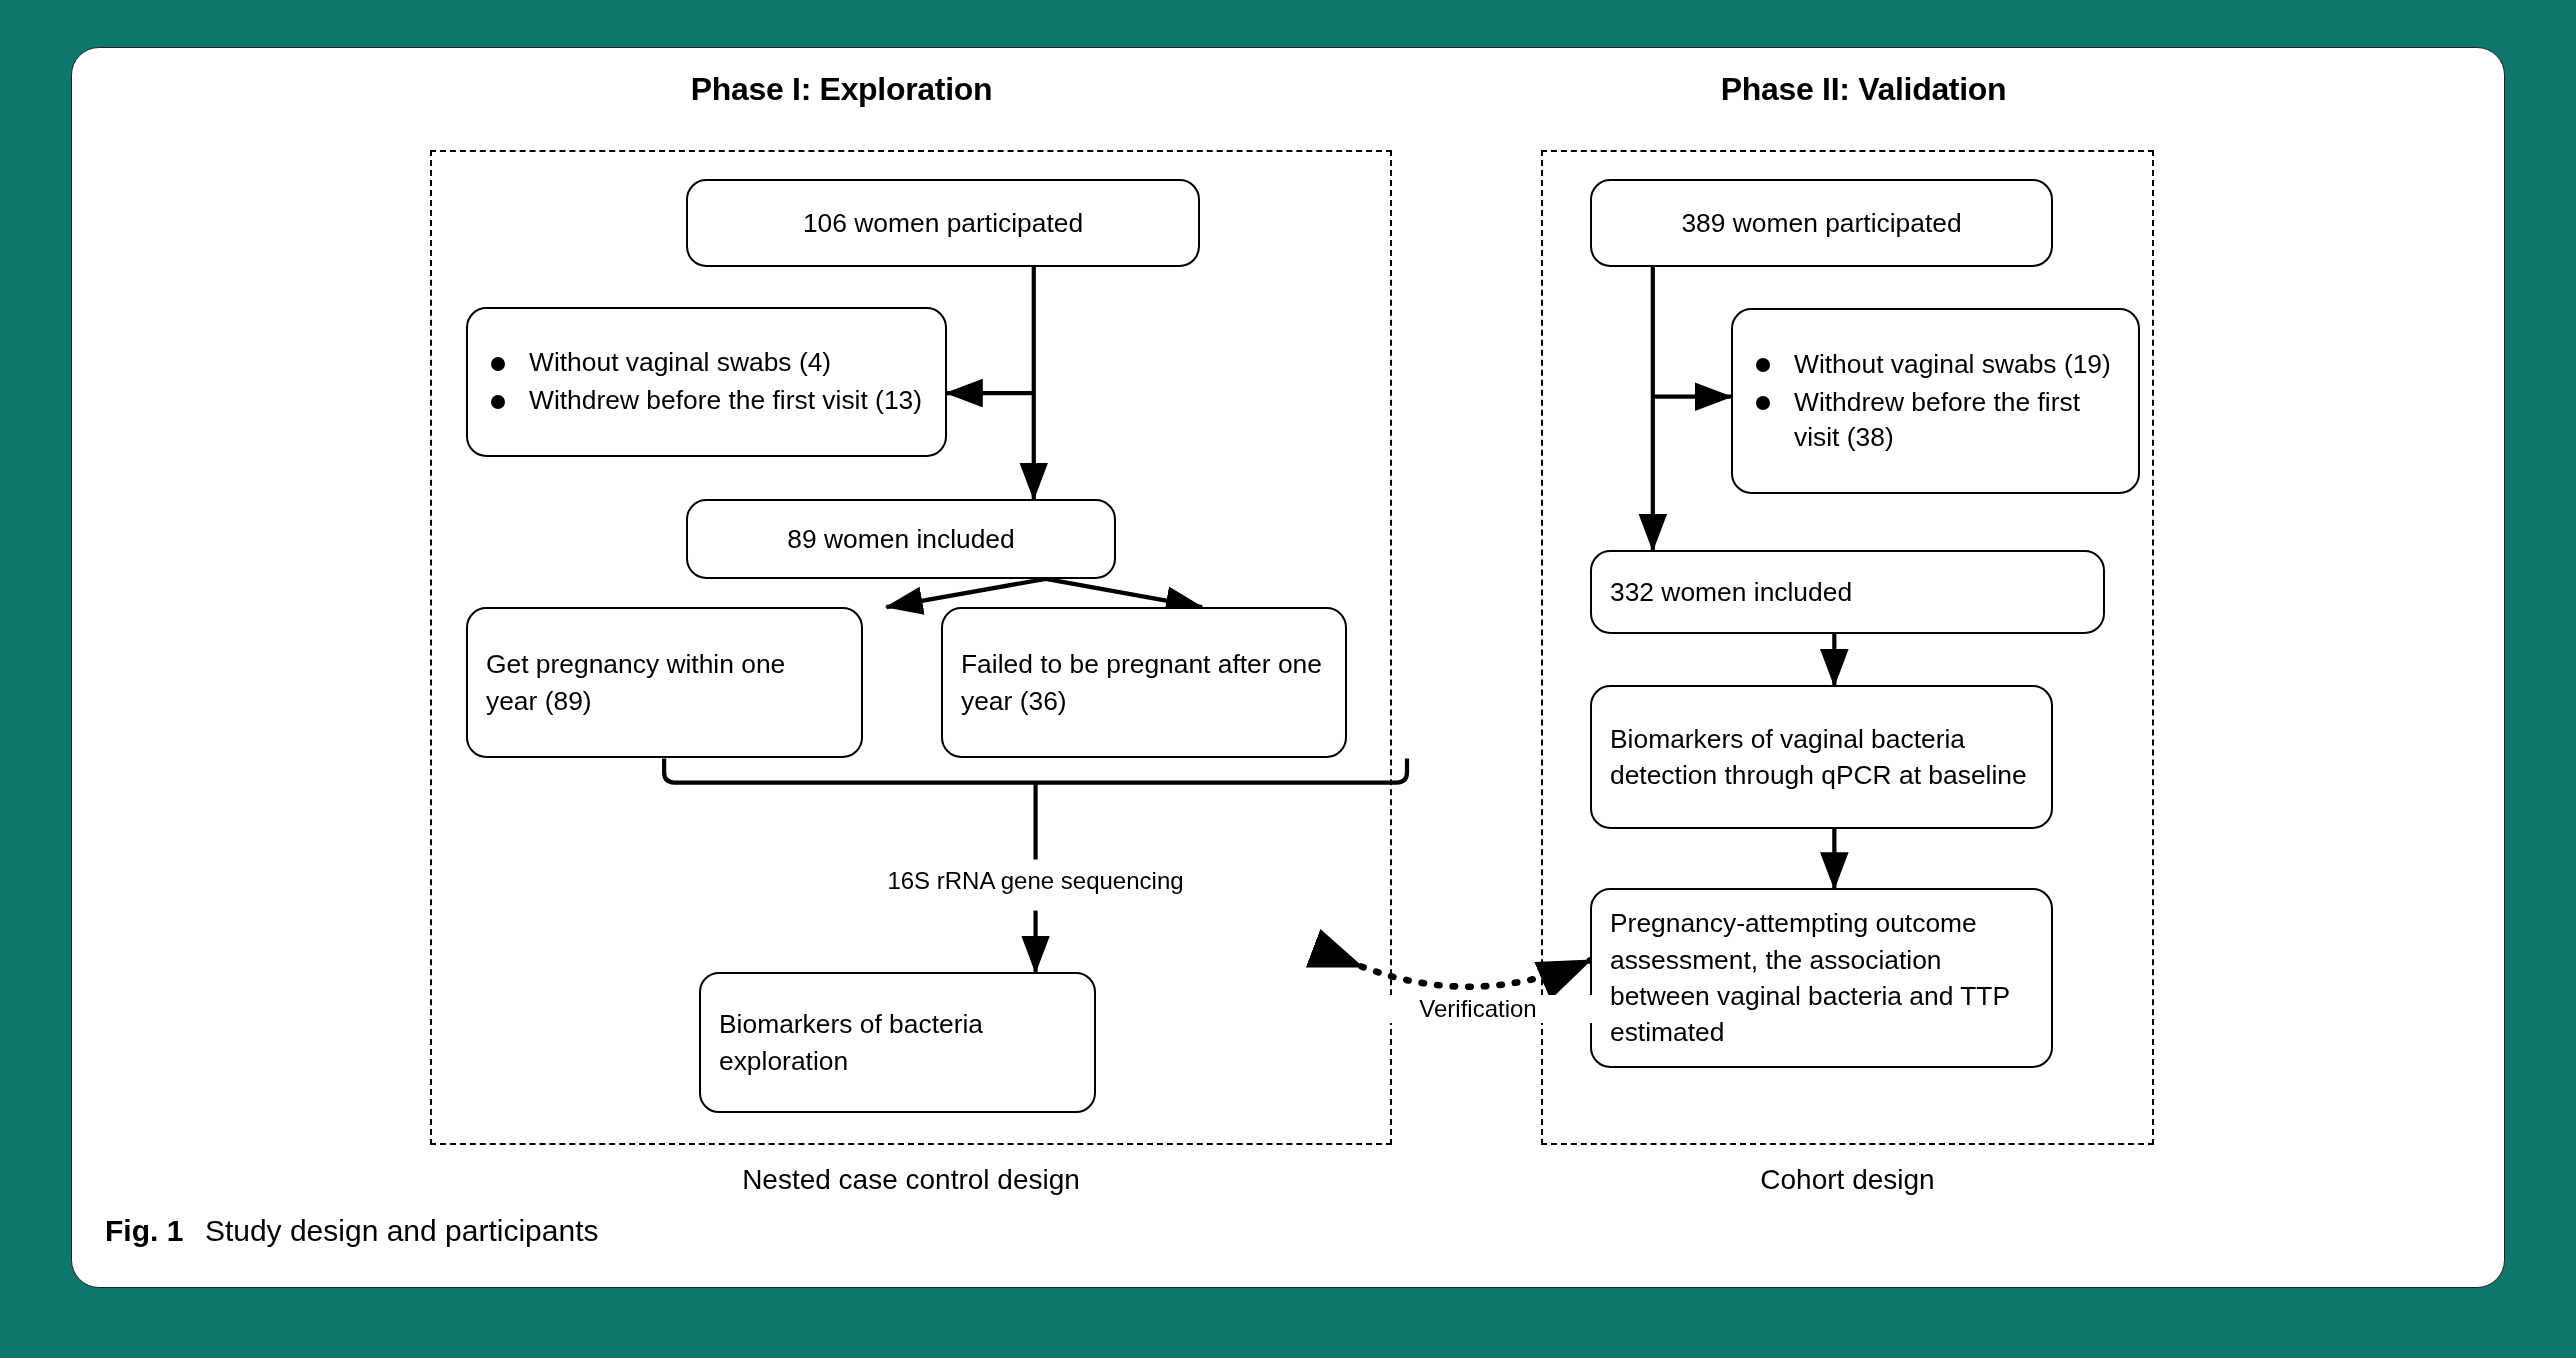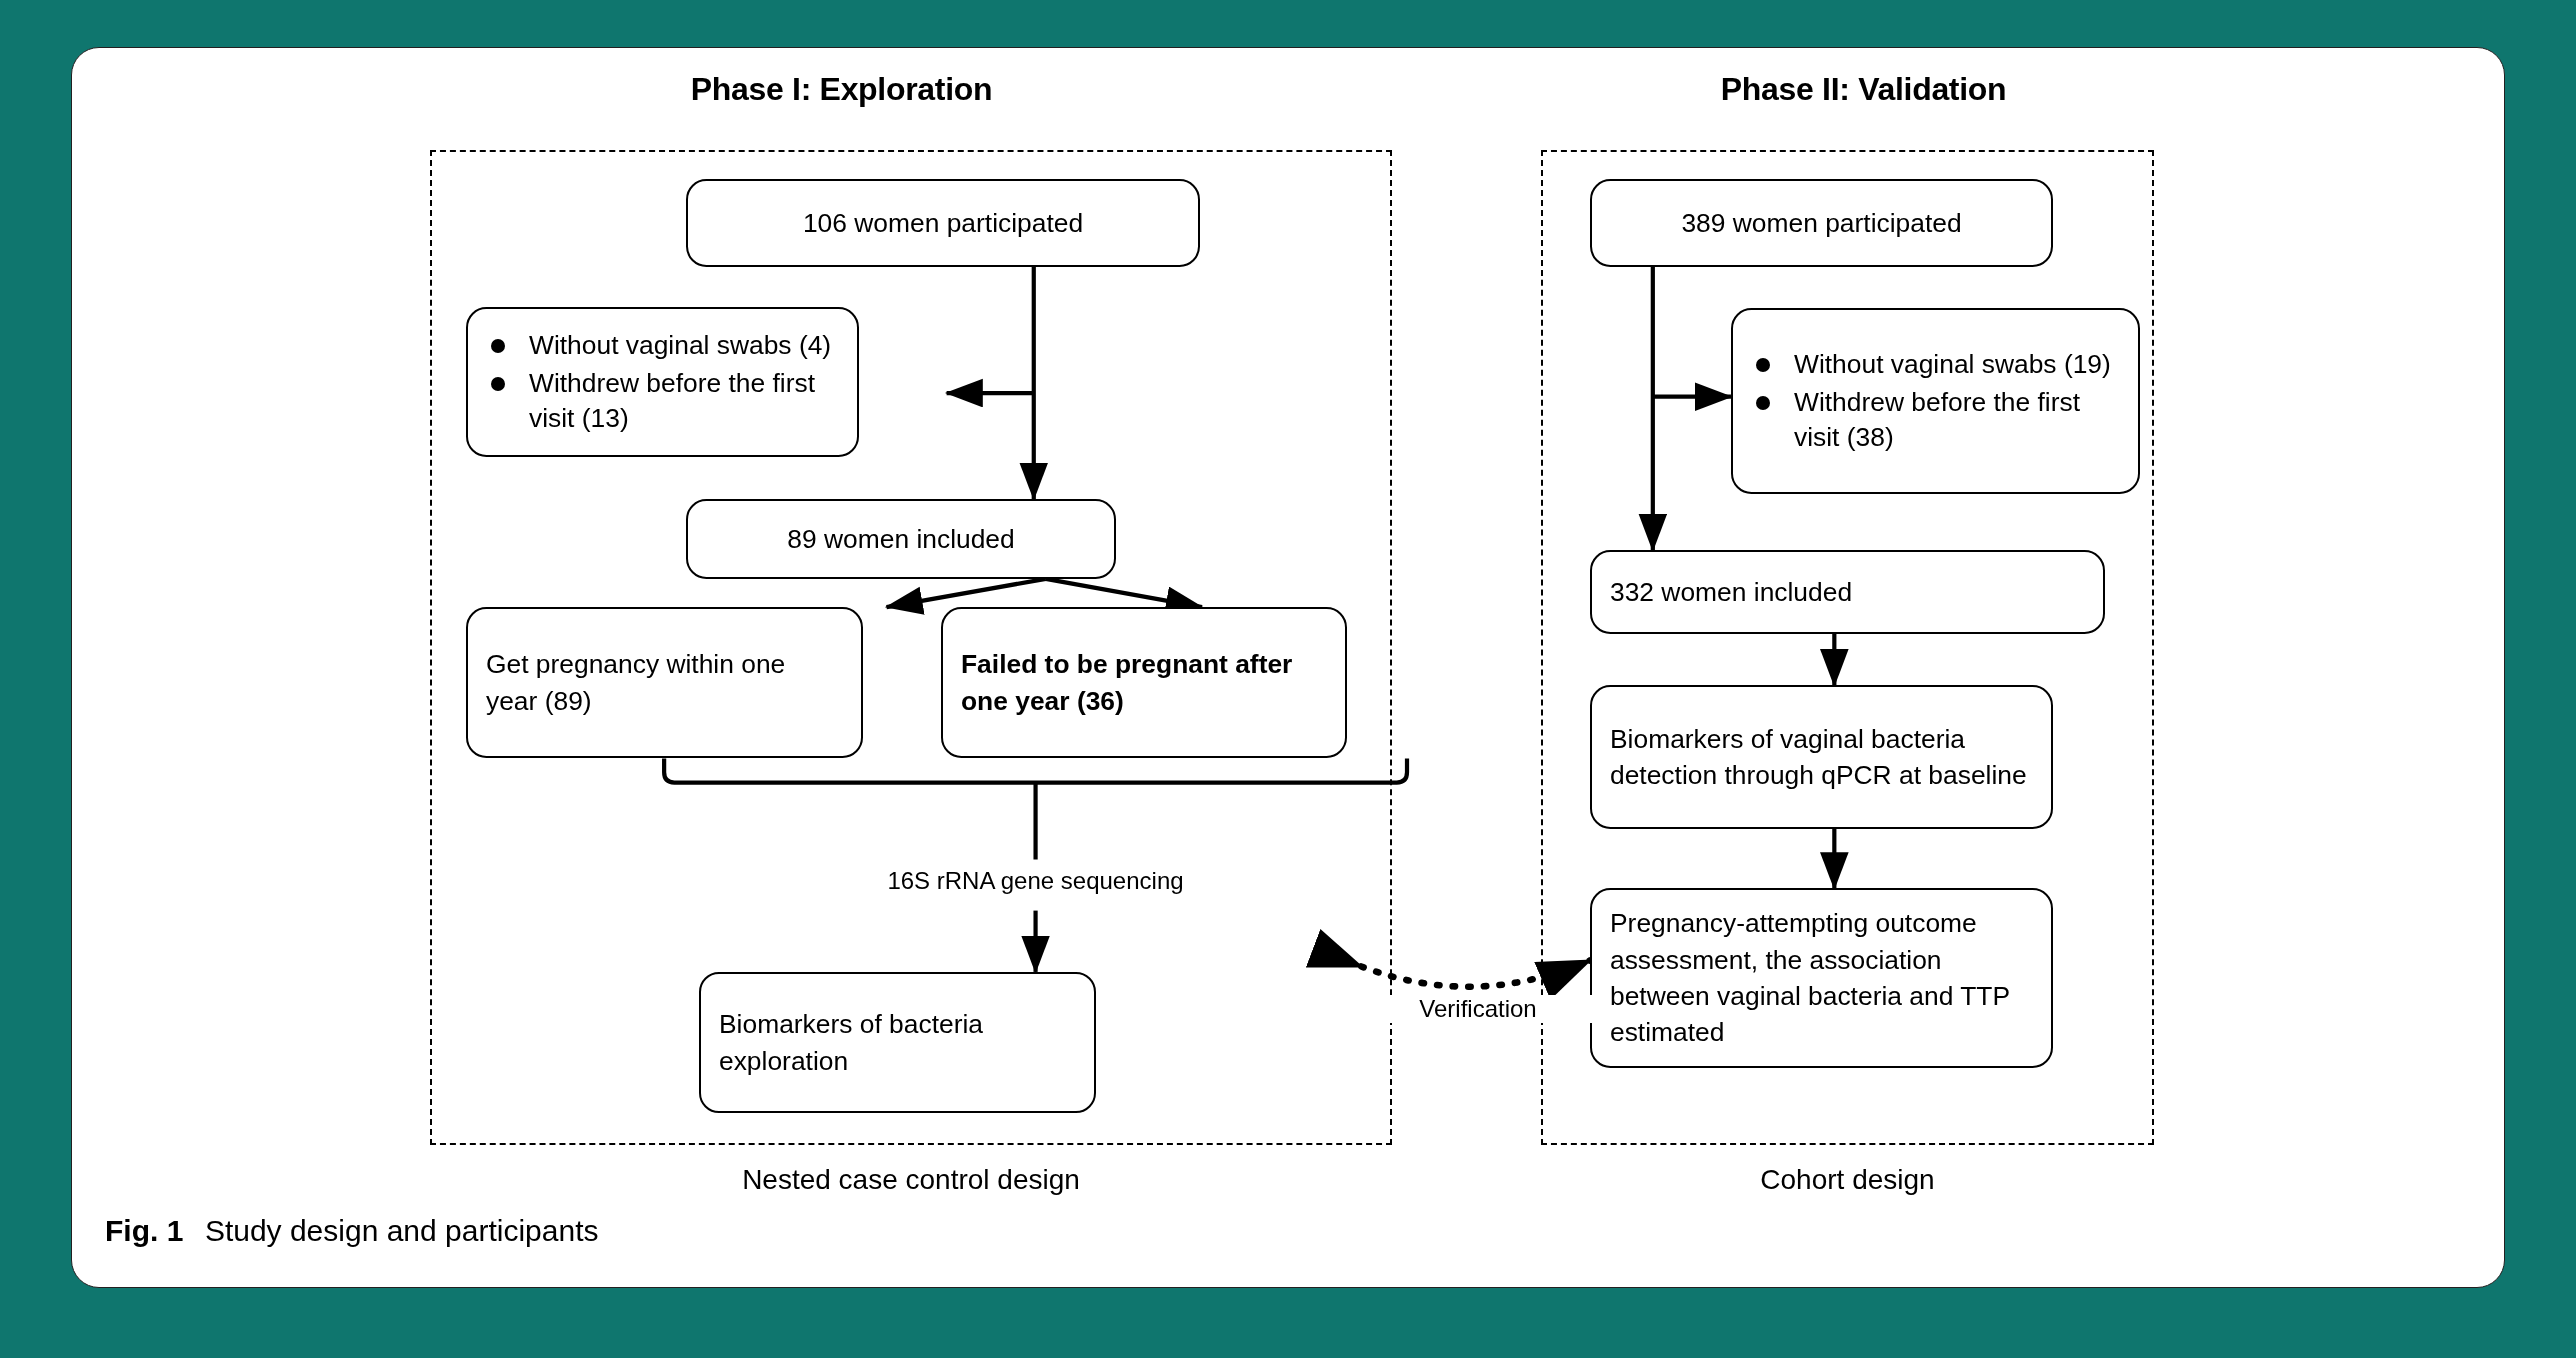--- a/index.html
+++ b/index.html
@@ -165,36 +165,36 @@
   <div class="phase-title" id="phase1-title">Phase I: Exploration</div>
   <div class="phase-title" id="phase2-title">Phase II: Validation</div>
 
   <div class="dash-panel" id="panel-1"></div>
   <div class="dash-panel" id="panel-2"></div>
 
   <div class="node center" style="left:686px; top:179px; width:514px; height:88px;">
     <span>106 women participated</span>
   </div>
 
-  <div class="node left" style="left:466px; top:307px; width:393px; height:150px;">
+  <div class="node left" style="left:466px; top:307px; width:481px; height:150px;">
     <ul class="bullets">
       <li>Without vaginal swabs (4)</li>
       <li>Withdrew before the first visit (13)</li>
     </ul>
   </div>
 
   <div class="node center" style="left:686px; top:499px; width:430px; height:80px;">
     <span>89 women included</span>
   </div>
 
   <div class="node left" style="left:466px; top:607px; width:397px; height:151px;">
     <span>Get pregnancy within one year (89)</span>
   </div>
 
-  <div class="node left" style="left:941px; top:607px; width:406px; height:151px;font-weight:bold;">
+  <div class="node left" style="left:941px; top:607px; width:406px; height:151px;">
     <span>Failed to be pregnant after one year (36)</span>
   </div>
 
   <div class="edge-label" style="left:753px; top:867px; width:565px;">16S rRNA gene sequencing</div>
 
   <div class="node left" style="left:699px; top:972px; width:397px; height:141px;border-radius:20px;">
     <span>Biomarkers of bacteria exploration</span>
   </div>
 
   <div class="node center" style="left:1590px; top:179px; width:463px; height:88px;">

